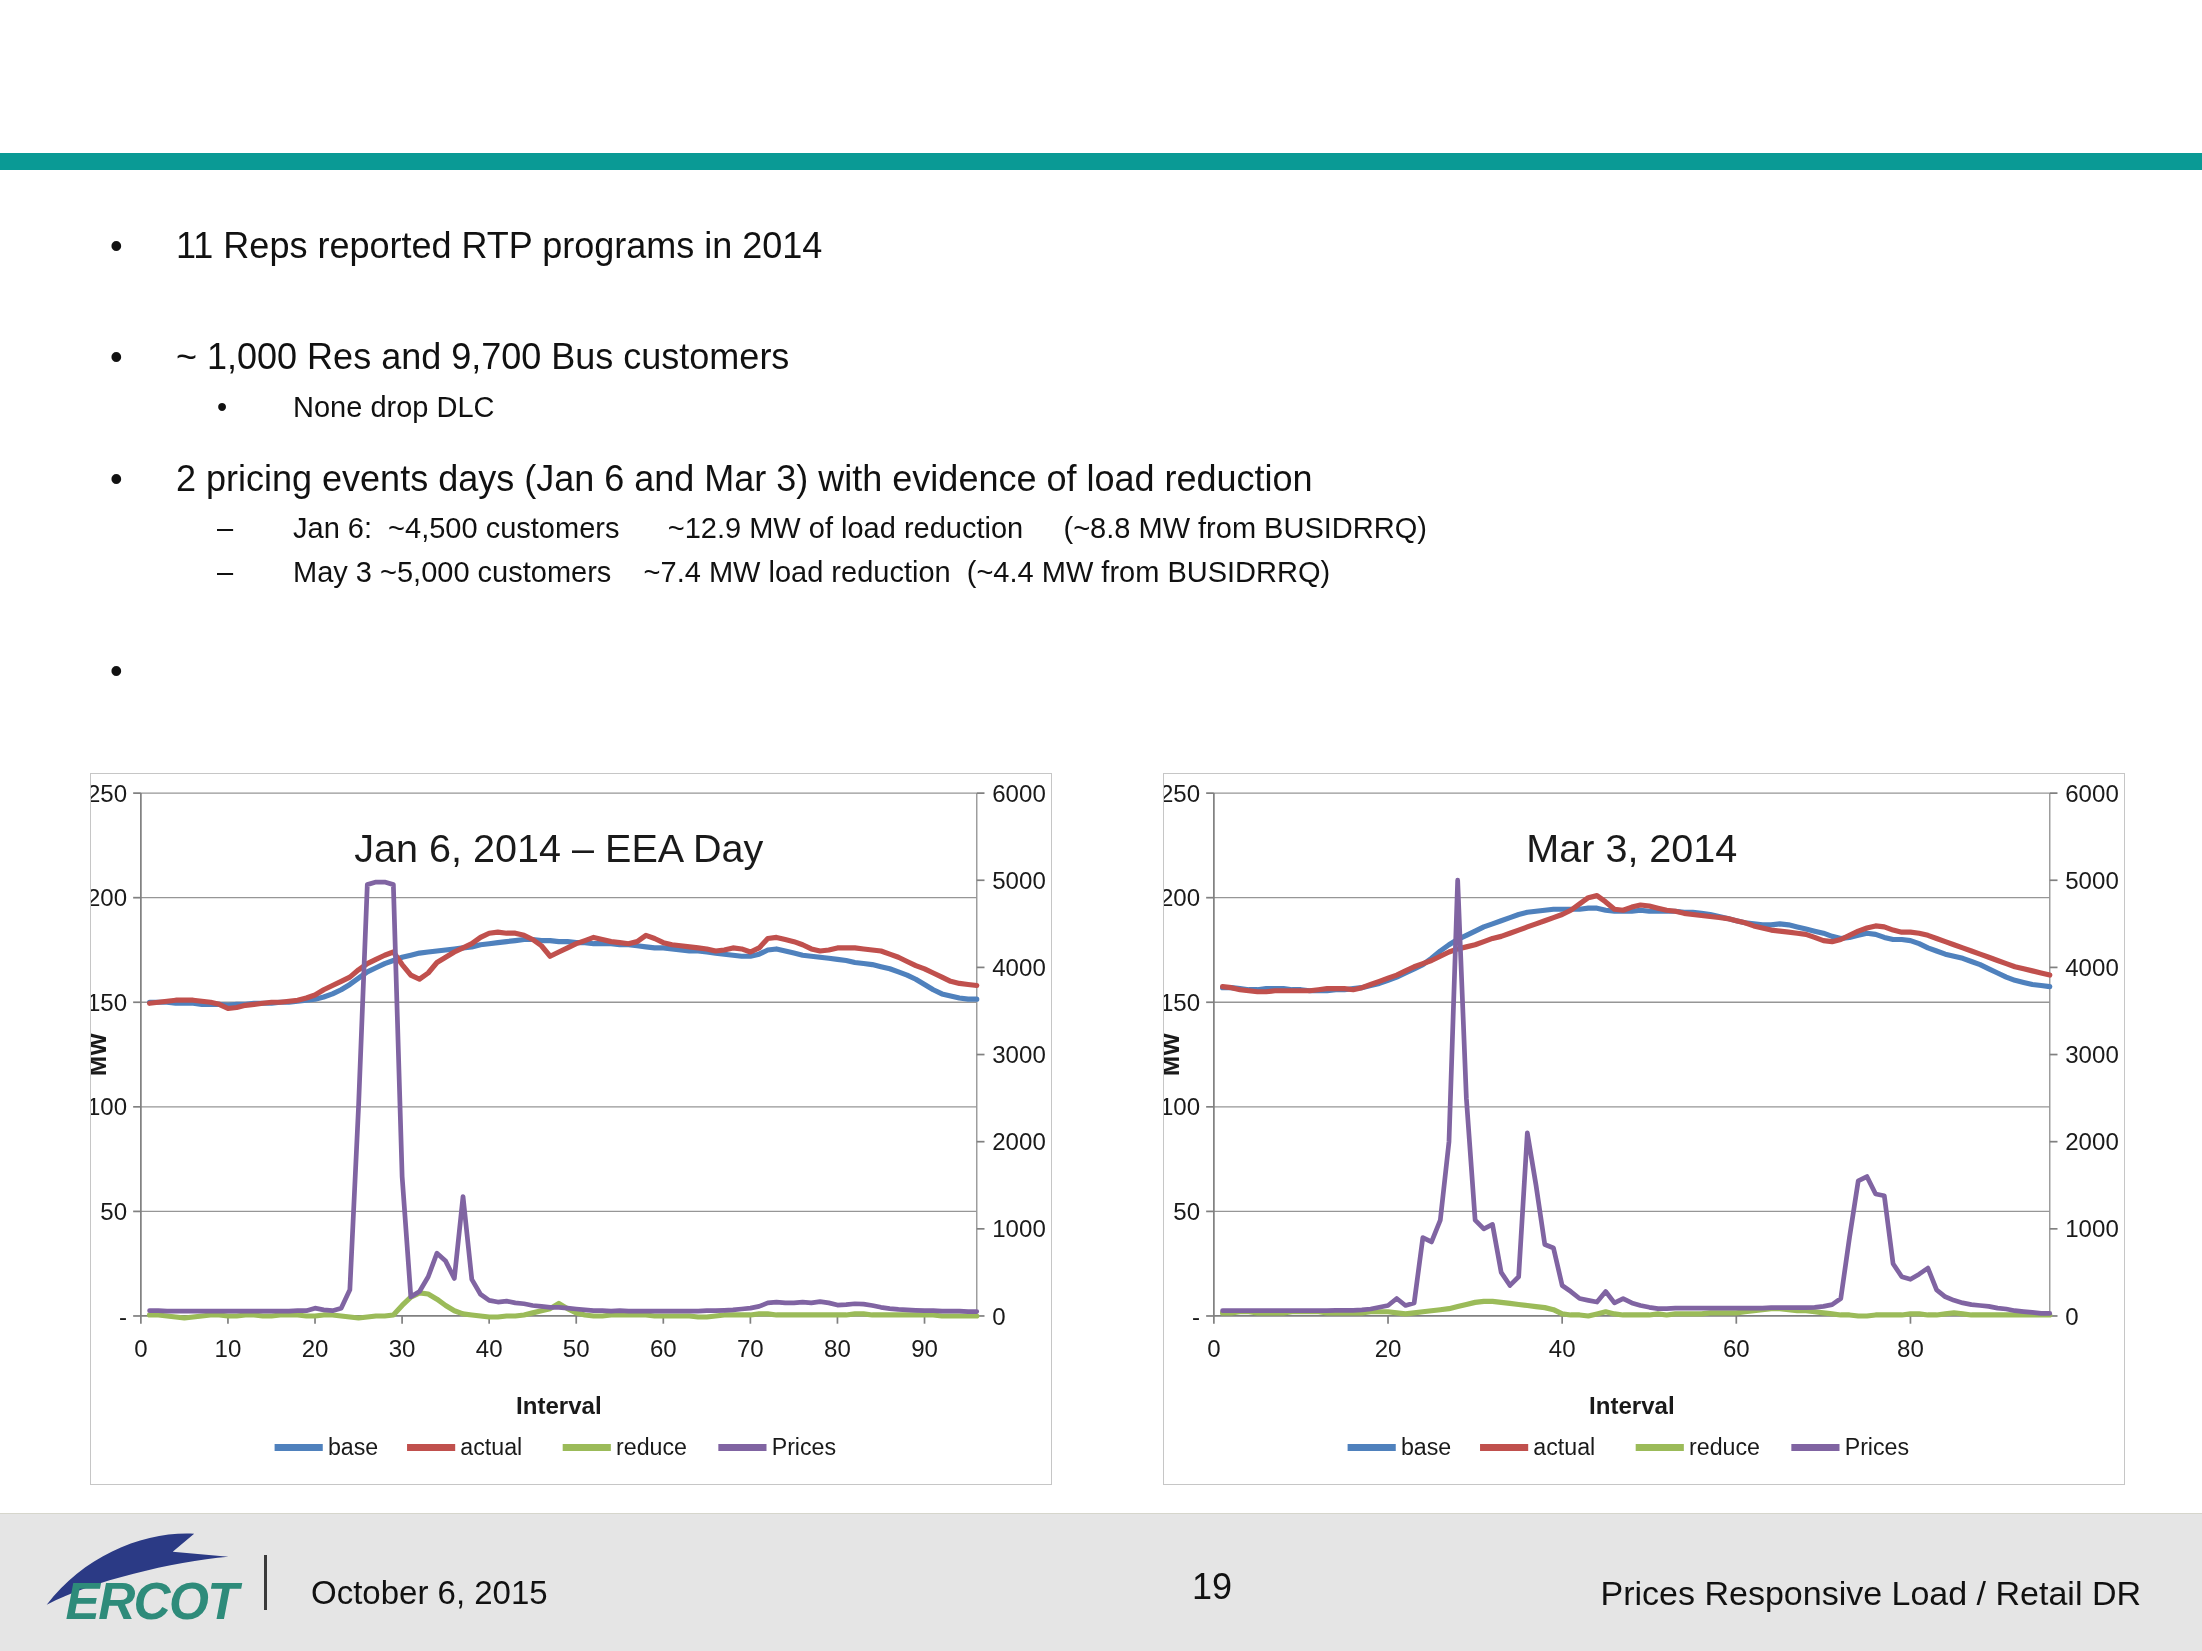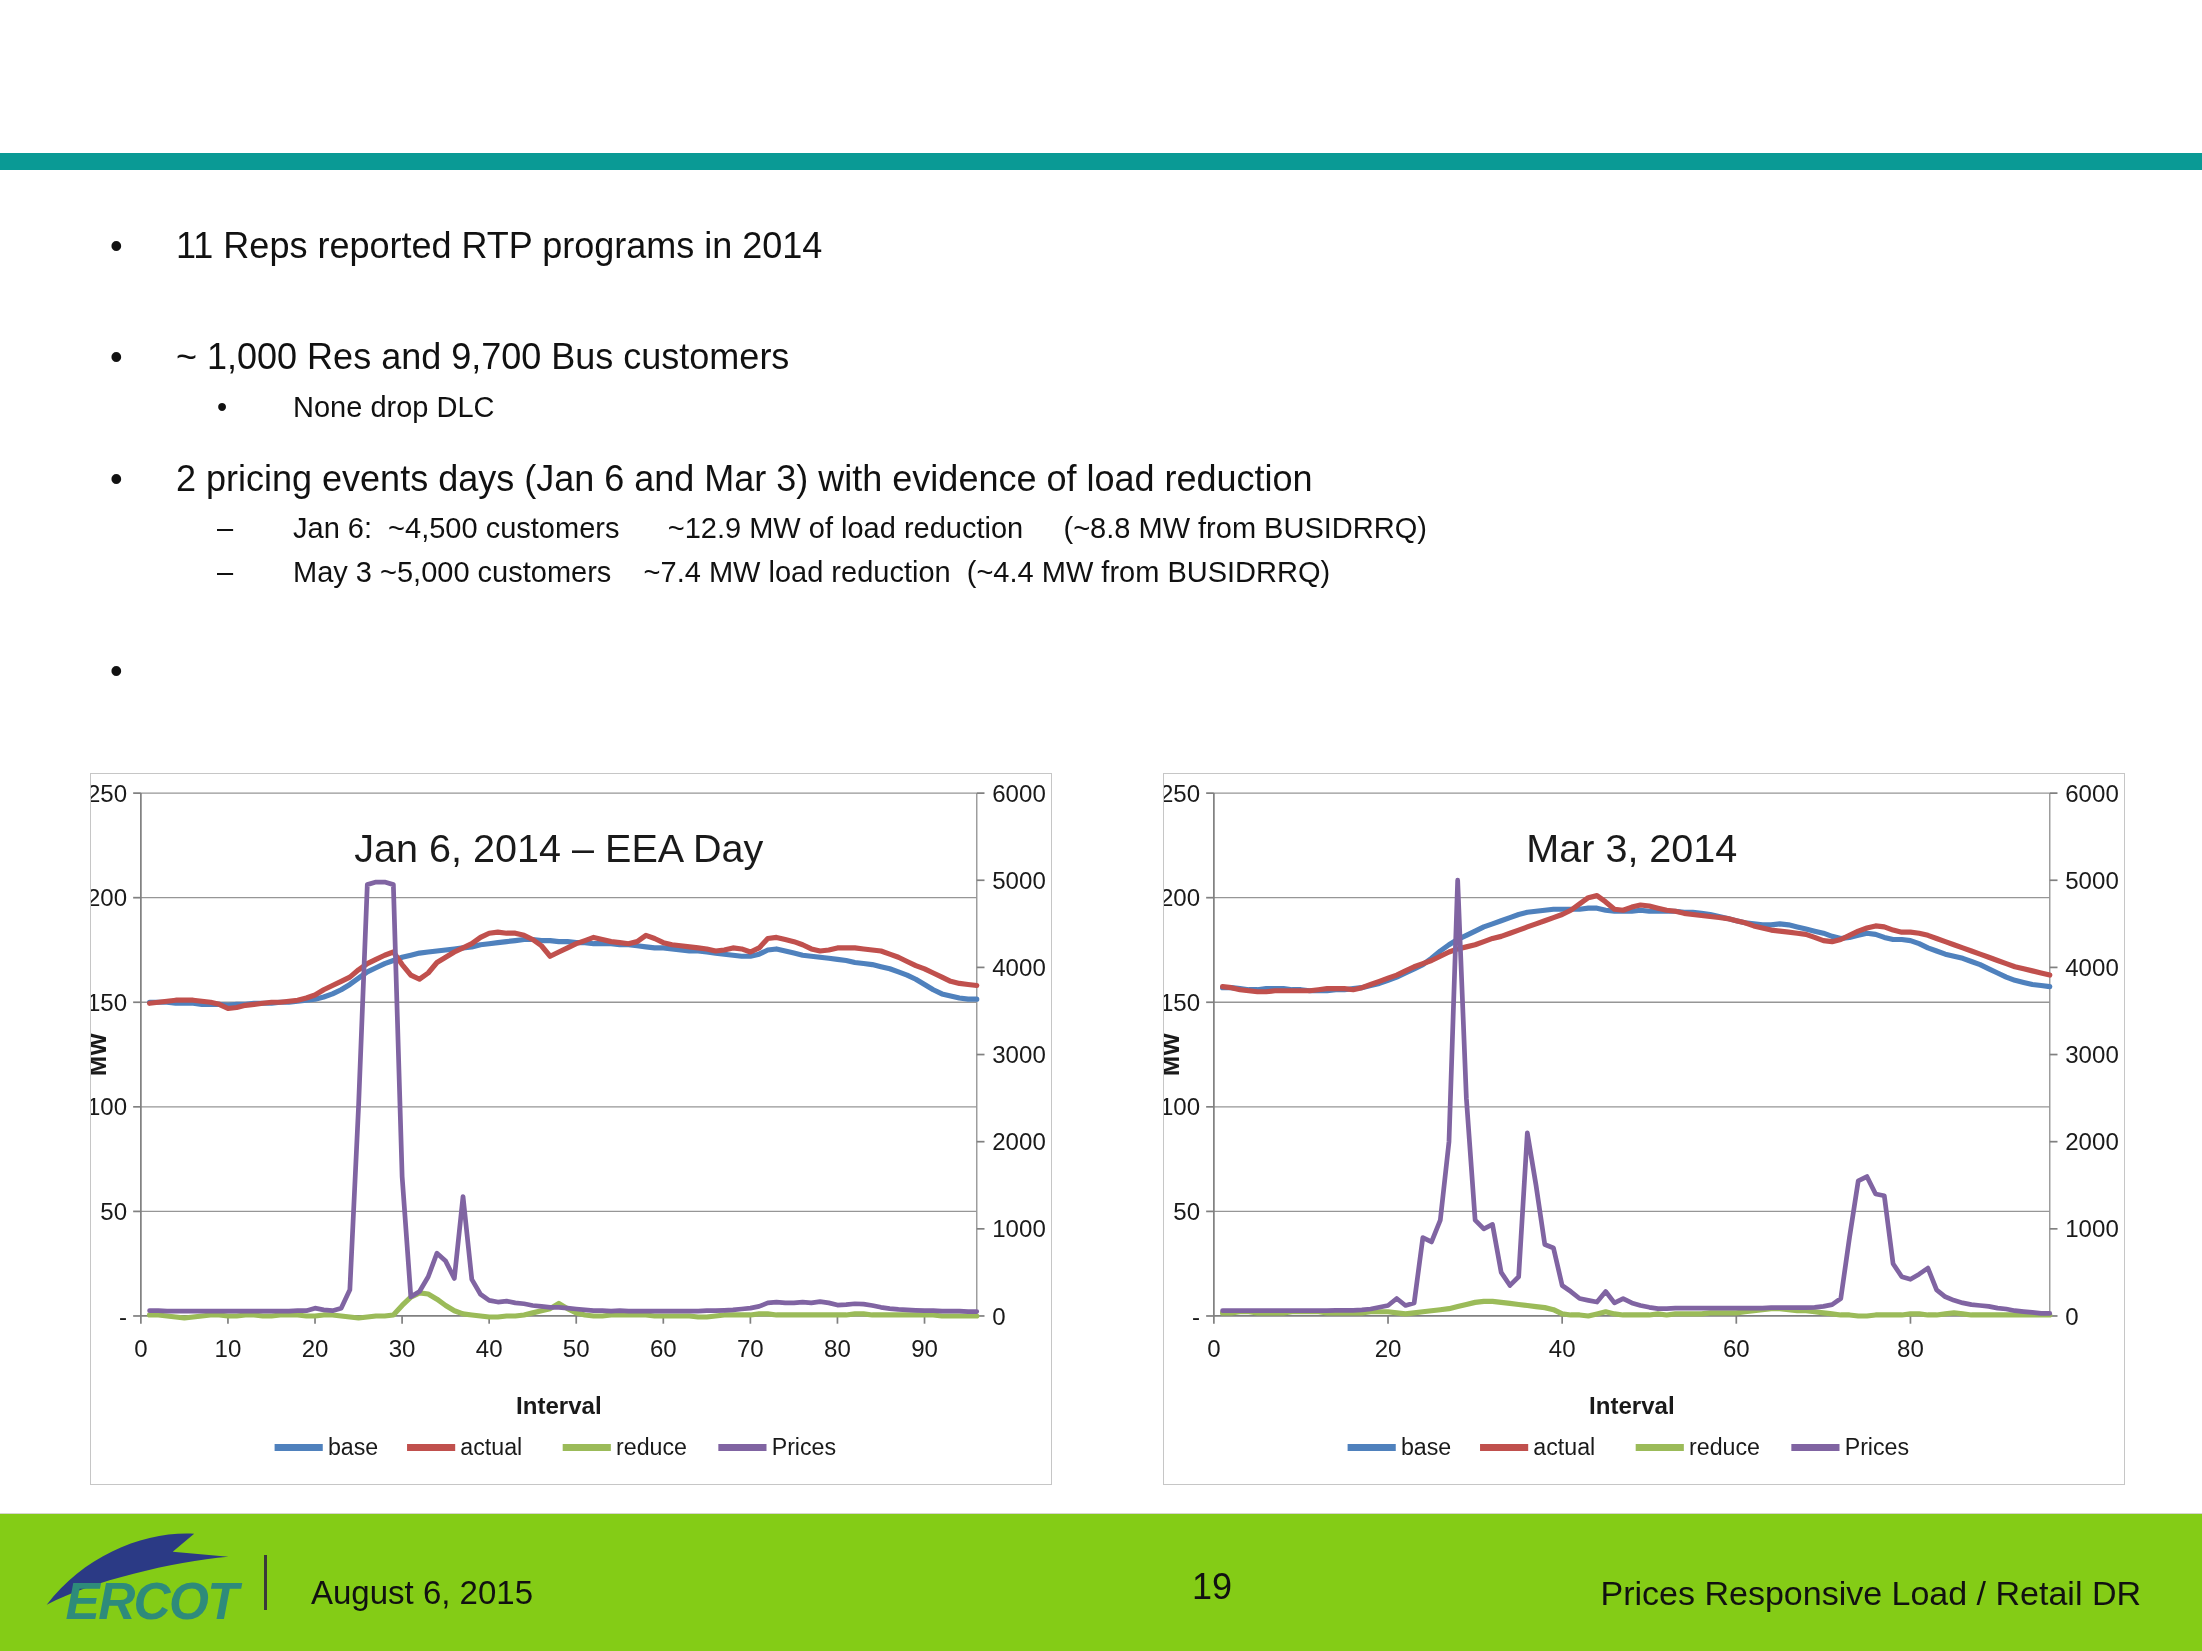--- a/index.html
+++ b/index.html
@@ -229,25 +229,25 @@
           <line x1="367.5" y1="783" x2="423.5" y2="783" stroke="#C0504D" stroke-width="8"></line>
           <text x="429.5" y="792" text-anchor="start">actual</text>
           <line x1="548.5" y1="783" x2="604.5" y2="783" stroke="#9BBB59" stroke-width="8"></line>
           <text x="610.5" y="792" text-anchor="start">reduce</text>
           <line x1="729.5" y1="783" x2="785.5" y2="783" stroke="#8064A2" stroke-width="8"></line>
           <text x="791.5" y="792" text-anchor="start">Prices</text>
         </g>
       </svg>
     </div>
 
-  <div class="footer" style="background: #84cc16;">
+  <div class="footer" style="background: #e5e5e5;">
     <svg class="logo" width="232" height="108" viewBox="0 0 270 126">
       <path d="M4,92 C48,34 118,6 176,9 L151,30 L216,36 C150,42 58,64 4,92 Z" fill="#2b3a85"></path>
       <text x="26" y="108" font-size="60" font-weight="bold" font-style="italic" fill="#2e8b7a" letter-spacing="-2">ERCOT</text>
     </svg>
     <div class="divider"></div>
-    <span class="date">August 6, 2015</span>
+    <span class="date">October 6, 2015</span>
     <span class="page">19</span>
     <span class="right-text">Prices Responsive Load / Retail DR</span>
   </div>
 
 </div>
 
 
 </body></html>

